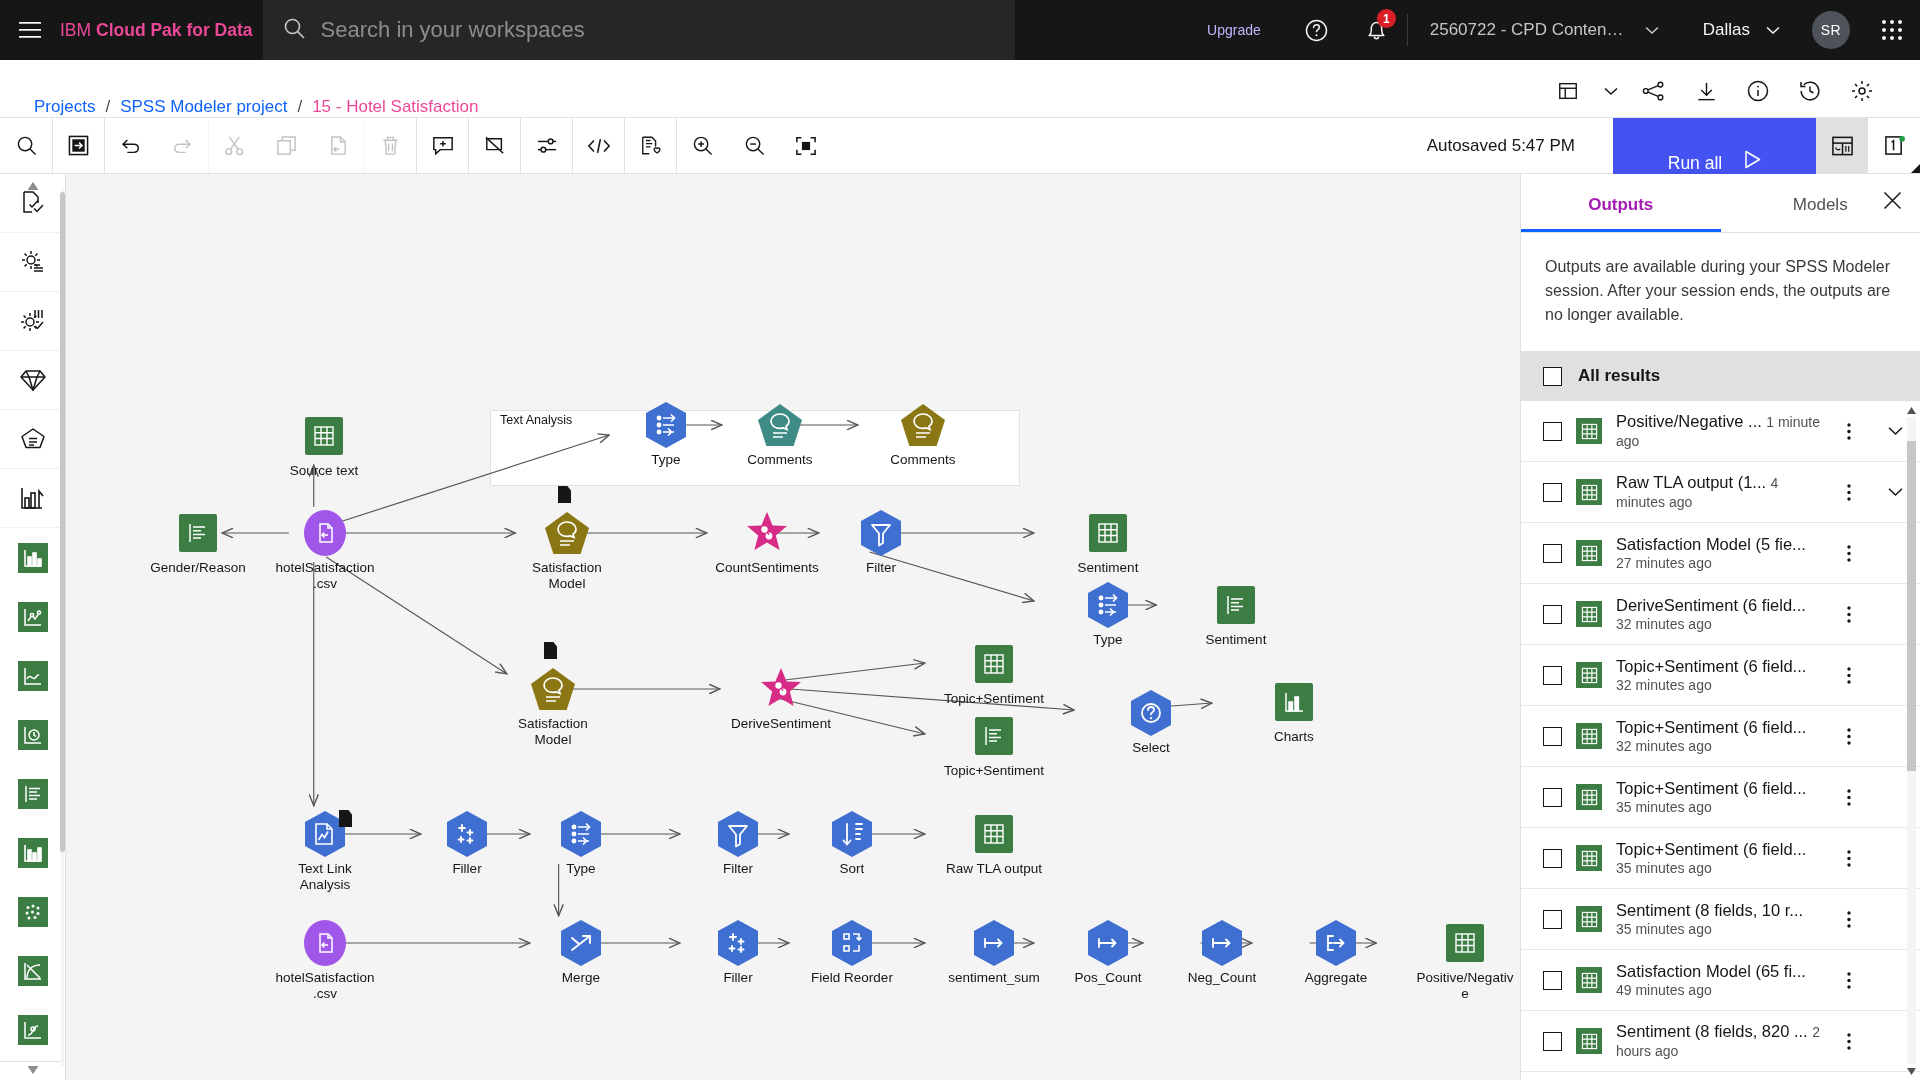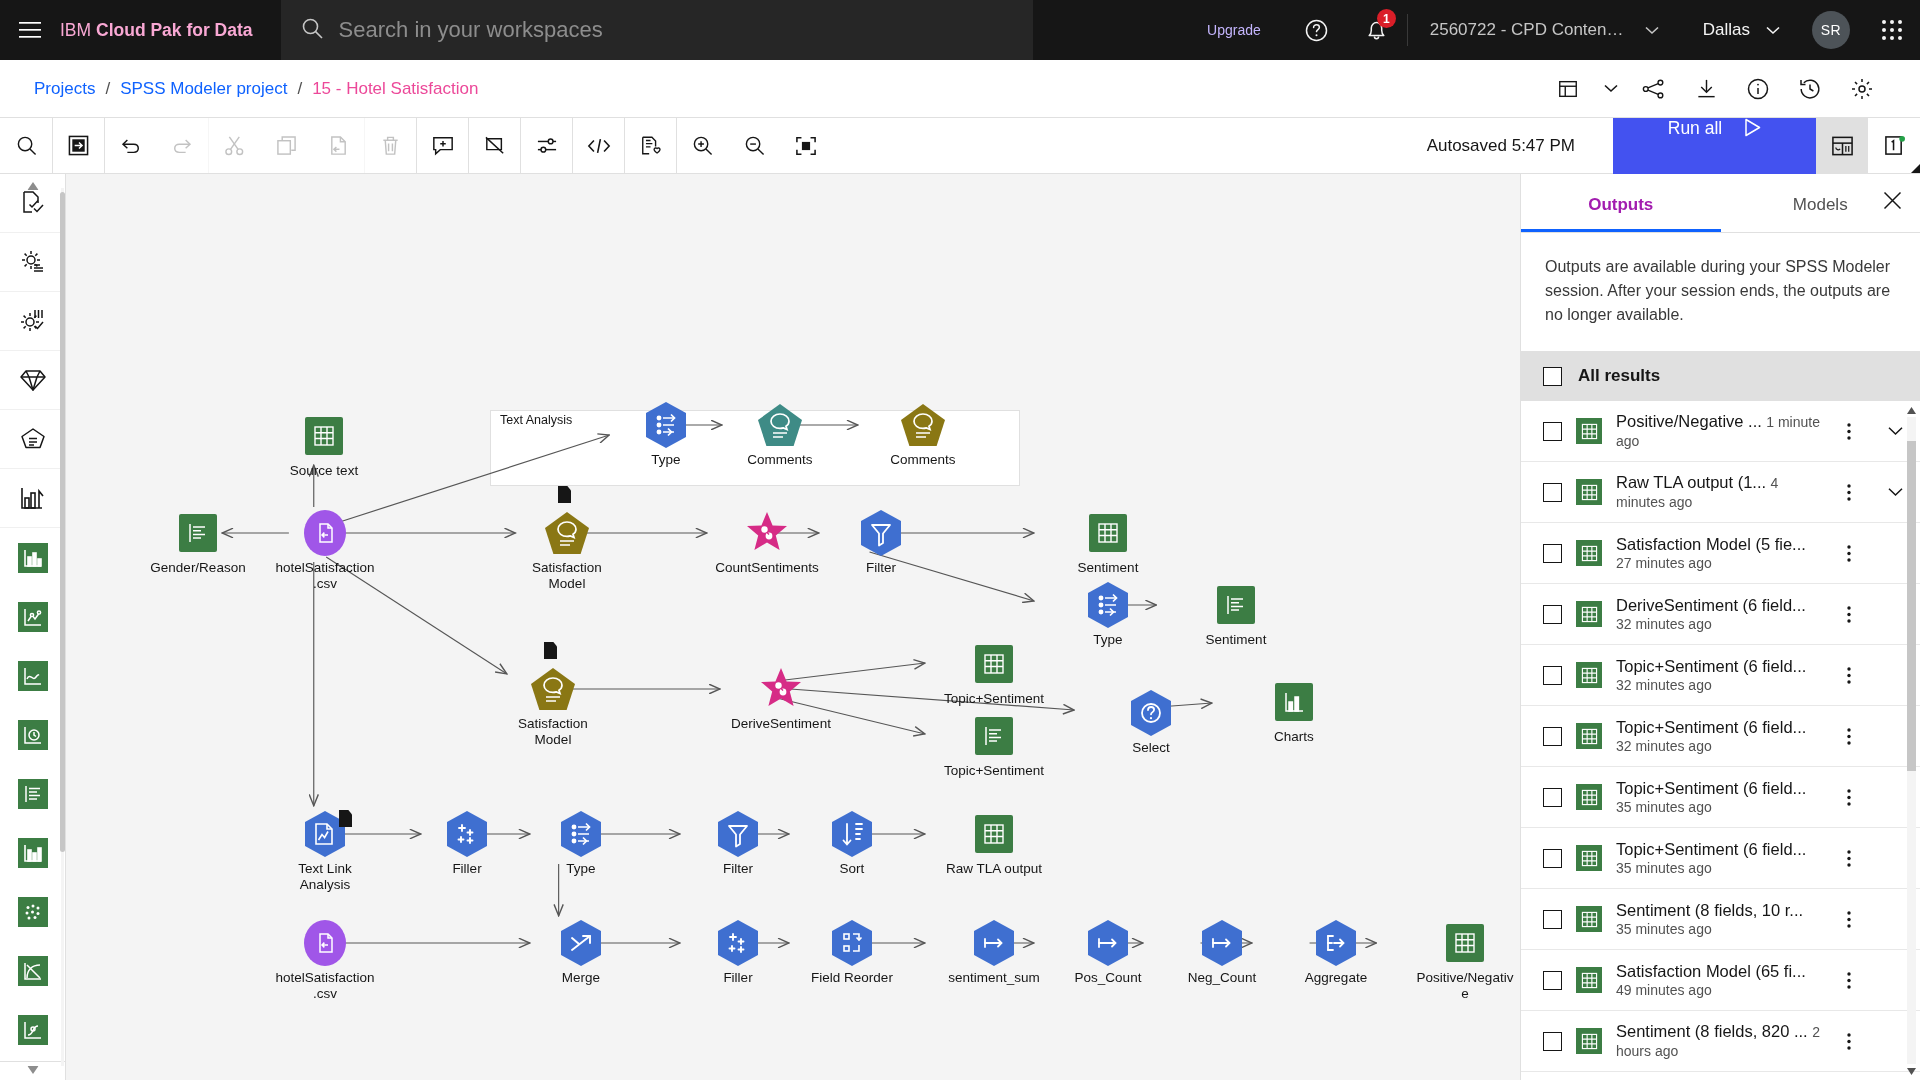--- a/index.html
+++ b/index.html
@@ -7,60 +7,60 @@
   body {
     width:1920px; height:1080px; overflow:hidden;
     font-family:"Liberation Sans", sans-serif;
     background:#ffffff; color:#161616;
     -webkit-font-smoothing:antialiased;
   }
 
   
   .hdr { height:60px; background:#161616; display:flex; align-items:center; position:relative; }
   .hdr-menu { width:60px; height:60px; display:flex; align-items:center; justify-content:center; cursor:pointer; }
-  .hdr-brand { color:#f9a8d4; font-size:17.5px; padding-right:28px; white-space:nowrap; }
+  .hdr-brand { color:#ec4899; font-size:17.5px; padding-right:10px; white-space:nowrap; }
   .hdr-brand b { font-weight:600; }
   .hdr-search { flex:0 0 auto; width:752px; height:60px; background:#262626;
         display:flex; align-items:center; gap:16px; padding:0 20px; }
   .hdr-search .ph { color:#8d8d8d; font-size:22px; }
   .hdr-spacer { flex:1 1 auto; height:60px; background:#161616; }
   .hdr-upgrade { color:#c4b5fd; font-size:14px; padding:0 26px; cursor:pointer; white-space:nowrap; }
   .hdr-ic { width:60px; height:60px; display:flex; align-items:center; justify-content:center; position:relative; cursor:pointer; }
   .badge { position:absolute; top:9px; right:11px; background:#da1e28; color:#fff;
       font-size:12px; min-width:19px; height:19px; border-radius:10px;
       display:flex; align-items:center; justify-content:center; font-weight:600; padding:0 4px;}
   .hdr-acct { color:#c6c6c6; font-size:17px; display:flex; align-items:center; gap:20px;
       padding:0 18px 0 22px; height:32px; border-left:1px solid #393939; cursor:pointer; max-width:270px;}
   .hdr-acct span.t { overflow:hidden; text-overflow:ellipsis; white-space:nowrap; }
   .hdr-region { color:#f4f4f4; font-size:17px; display:flex; align-items:center; gap:16px;
       padding:0 18px 0 26px; cursor:pointer; }
   .avatar { width:38px; height:38px; border-radius:50%; background:#4d5358; color:#fff;
       font-size:14px; display:flex; align-items:center; justify-content:center; margin:0 14px; letter-spacing:.5px;}
   .hdr-grid { width:56px; height:60px; display:flex; align-items:center; justify-content:center; cursor:pointer; }
 
   
-  .crumbbar { height:58px; display:flex; align-items:center; padding:0 32px 0 34px;
+  .crumbbar { height:58px; display:flex; align-items:flex-end; padding:0 32px 0 34px;
       border-bottom:1px solid #e0e0e0; background:#fff; }
   .crumbs { display:flex; align-items:center; font-size:17px; gap:0; }
   .crumbs a { color:#0f62fe; text-decoration:none; cursor:pointer; }
   .crumbs .sep { color:#525252; margin:0 10px; }
   .crumbs .cur { color:#ec4899; }
   .crumbbar .right { margin-left:auto; display:flex; align-items:center; gap:0; }
   .cb-ic { width:52px; height:52px; display:flex; align-items:center; justify-content:center; cursor:pointer; }
   .cb-ic.narrow { width:34px; }
 
   
   .tbar { height:56px; display:flex; align-items:stretch; border-bottom:1px solid #e0e0e0; background:#fff; position:relative;}
   .tb { width:52px; display:flex; align-items:center; justify-content:center; cursor:pointer; }
   .tb.dis { opacity:.26; cursor:default; }
   .tb.sep { border-left:1px solid #e0e0e0; }
   .tb-right { margin-left:auto; display:flex; align-items:center; }
   .autosaved { font-size:17px; color:#161616; padding-right:38px; white-space:nowrap; }
   .runall { background:#4352f0; color:#fff; width:203px; height:56px; display:flex;
-      align-items:flex-start; justify-content:center; gap:22px; font-size:17.5px; cursor:pointer; }
+      align-items:flex-end; justify-content:center; gap:22px; font-size:17.5px; cursor:pointer; }
   .tb-panel { width:52px; height:56px; display:flex; align-items:center; justify-content:center; cursor:pointer; }
   .tb-panel.active { background:#e0e0e0; }
   .corner-tri { position:absolute; right:0; bottom:0; width:0; height:0;
       border-left:9px solid transparent; border-bottom:9px solid #161616; }
 
   
   .main { display:flex; height:calc(1080px - 60px - 58px - 56px); }
 
   
   .rail { width:66px; border-right:1px solid #e0e0e0; background:#fff; position:relative; flex:0 0 66px;}

